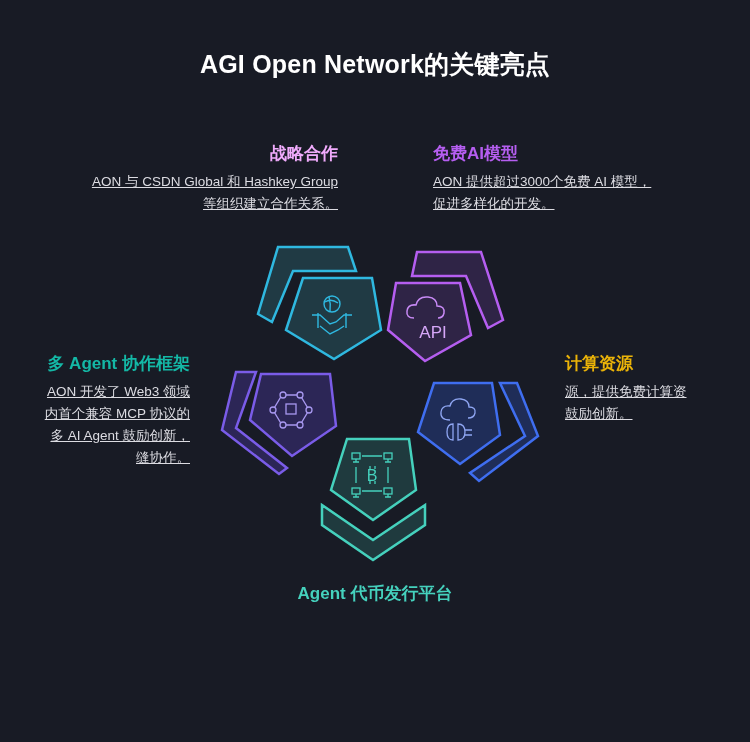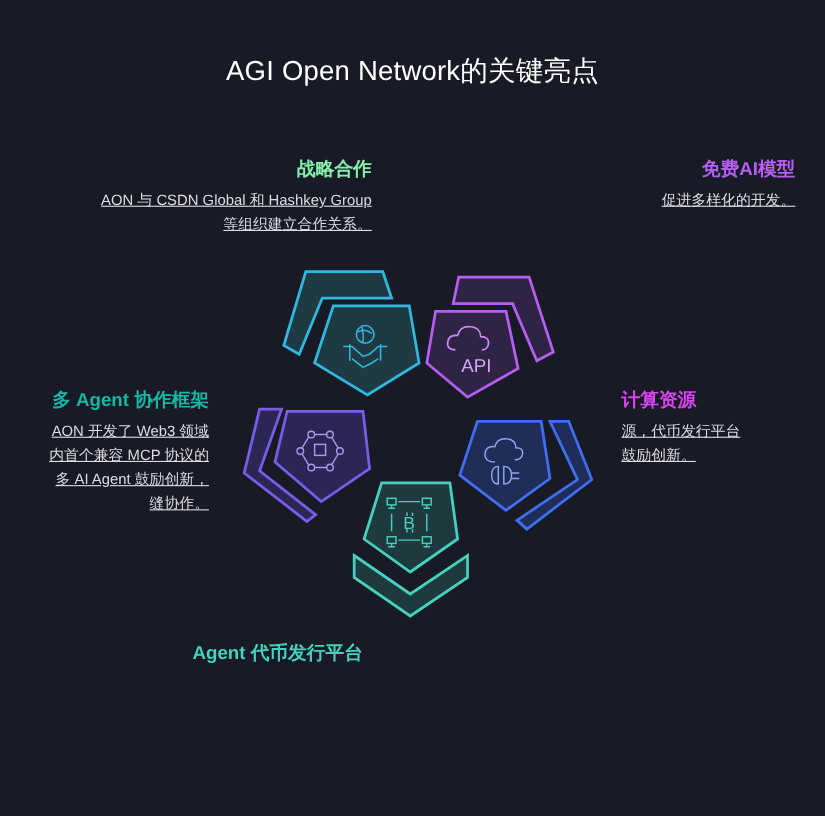--- a/index.html
+++ b/index.html
@@ -2,64 +2,65 @@
 <html><head>
 <meta charset="utf-8">
 <style>
   html, body { margin:0; padding:0; }
   body {
     width:750px; height:742px; background:#181b25; position:relative; overflow:hidden;
     font-family:"Liberation Sans","DejaVu Sans",sans-serif; color:#e6e6ea;
   }
   .title {
     position:absolute; left:0; top:48px; width:750px; text-align:center;
-    font-size:25px; font-weight:normal; color:#ffffff; letter-spacing:0.2px;
+    font-size:25px; font-weight:bold; color:#ffffff; letter-spacing:0.2px;
   }
   .block { position:absolute; }
   .block .head { font-size:17px; font-weight:bold; margin-bottom:6px; }
   .block .body { font-size:13.5px; line-height:22px; color:#dcdce2; }
   .right-align { text-align:right; }
-  .center-align { }
+  .center-align { text-align:center; }
   .body .line { display:block; white-space:nowrap;text-decoration:underline; }
   svg.diagram { position:absolute; left:0; top:0; }
 </style>
 </head>
 <body>
 
 <div class="title">AGI Open Network的关键亮点</div>
 
 <div class="block right-align" style="left:40px; top:142px; width:298px;">
-  <div class="head" style="color:#86efac;">战略合作</div>
+  <div class="head" style="color:#f0abfc;">战略合作</div>
   <div class="body">
     <span class="line">AON 与 CSDN Global 和 Hashkey Group</span>
     <span class="line">等组织建立合作关系。</span>
   </div>
 </div>
 
-<div class="block" style="left:423px; top:142px; width:300px;text-align:right;">
+<div class="block" style="left:433px; top:142px; width:300px;">
   <div class="head" style="color:#b55ef0;">免费AI模型</div>
   <div class="body">
+    <span class="line">AON 提供超过3000个免费 AI 模型，</span>
     <span class="line">促进多样化的开发。</span>
   </div>
 </div>
 
 <div class="block right-align" style="left:10px; top:352px; width:180px;">
   <div class="head" style="color:#14b8a6;">多 Agent 协作框架</div>
   <div class="body">
     <span class="line">AON 开发了 Web3 领域</span>
     <span class="line">内首个兼容 MCP 协议的</span>
     <span class="line">多 AI Agent 鼓励创新，</span>
     <span class="line">缝协作。</span>
   </div>
 </div>
 
 <div class="block" style="left:565px; top:352px; width:170px;">
-  <div class="head" style="color:#d946ef;">计算资源</div>
+  <div class="head" style="color:#eab308;">计算资源</div>
   <div class="body">
-    <span class="line">源，代币发行平台</span>
+    <span class="line">源，提供免费计算资</span>
     <span class="line">鼓励创新。</span>
   </div>
 </div>
 
 <div class="block center-align" style="left:175px; top:582px; width:400px;">
   <div class="head" style="color:#45d1bd;">Agent 代币发行平台</div>
 </div>
 
 <svg class="diagram" width="750" height="742" viewBox="0 0 750 742">
 

